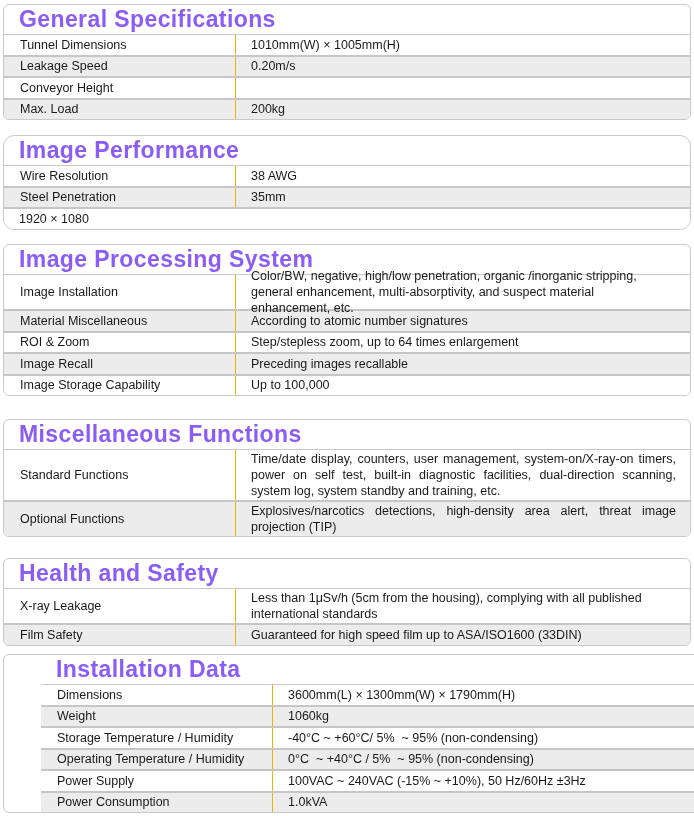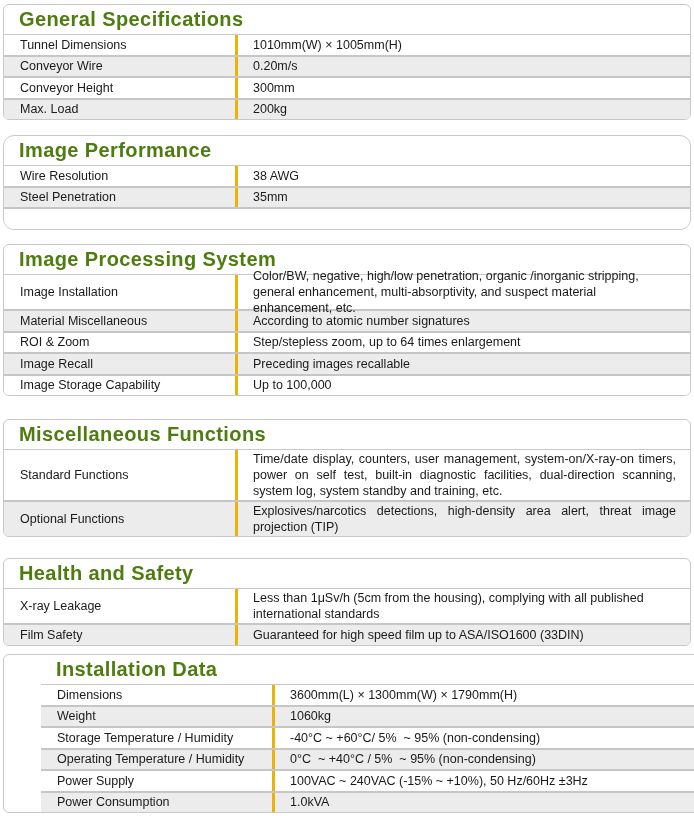--- a/index.html
+++ b/index.html
@@ -1,67 +1,67 @@
 <!DOCTYPE html>
 <html><head>
 <meta charset="utf-8">
 <style>
   html, body { margin: 0; padding: 0; background: #ffffff; }
   body { width: 694px; height: 816px; position: relative; overflow: hidden;
          font-family: "Liberation Sans", sans-serif; color: #1a1a1a; }
   .section { position: absolute; left: 3px; width: 686px; border: 1px solid #c9c9c9;
              border-radius: 6px; overflow: hidden; background: #fff; }
   .section-title { height: 29px; line-height: 29px; padding-left: 15px; font-weight: bold;
-                   font-size: 20px; color: #4d7c0f; border-bottom: 1px solid #c9c9c9;
+                   font-size: 23px; color: #8b5cf6; border-bottom: 1px solid #c9c9c9;
                    letter-spacing: 0.4px; }
   .row { display: flex; border-top: 2px solid #c6c6c6; font-size: 12.5px; }
   .row.first { border-top: none; }
   .row.odd { background: #ffffff; }
   .row.even { background: #ececec; }
-  .label { width: 215px; padding-left: 16px; border-right: 3px solid #eab308;
+  .label { width: 215px; padding-left: 16px; border-right: 1px solid #eab308;
            display: flex; align-items: center; }
   .value { flex: 1; padding-left: 15px; padding-right: 14px; display: flex; align-items: center; line-height: 16px; }
   .h19 { height: 19.5px; }
   .h34 { height: 34px; }
   .h50 { height: 50px; }
 </style>
 </head>
 <body>
 
 <div class="section" style="top:4px;">
   <div class="section-title">General Specifications</div>
   <div class="row odd first h19">
       <div class="label">Tunnel Dimensions</div>
       <div class="value">1010mm(W) × 1005mm(H)</div>
     </div>
   <div class="row even h19">
-      <div class="label">Conveyor Wire</div>
+      <div class="label">Leakage Speed</div>
       <div class="value">0.20m/s</div>
     </div>
   <div class="row odd h19">
       <div class="label">Conveyor Height</div>
-      <div class="value">300mm</div>
     </div>
   <div class="row even h19">
       <div class="label">Max. Load</div>
       <div class="value">200kg</div>
     </div>
 </div>
 
 <div class="section" style="top:135px;border-radius:11px;">
   <div class="section-title">Image Performance</div>
   <div class="row odd first h19">
       <div class="label">Wire Resolution</div>
       <div class="value">38 AWG</div>
     </div>
   <div class="row even h19">
       <div class="label">Steel Penetration</div>
       <div class="value">35mm</div>
     </div>
   <div class="row odd h19">
+      <div class="value">1920 × 1080</div>
     </div>
 </div>
 
 <div class="section" style="top:244px;">
   <div class="section-title">Image Processing System</div>
   <div class="row odd first h34">
       <div class="label">Image Installation</div>
       <div class="value">Color/BW, negative, high/low penetration, organic /inorganic stripping, general enhancement, multi-absorptivity, and suspect material enhancement, etc.</div>
     </div>
   <div class="row even h19">

